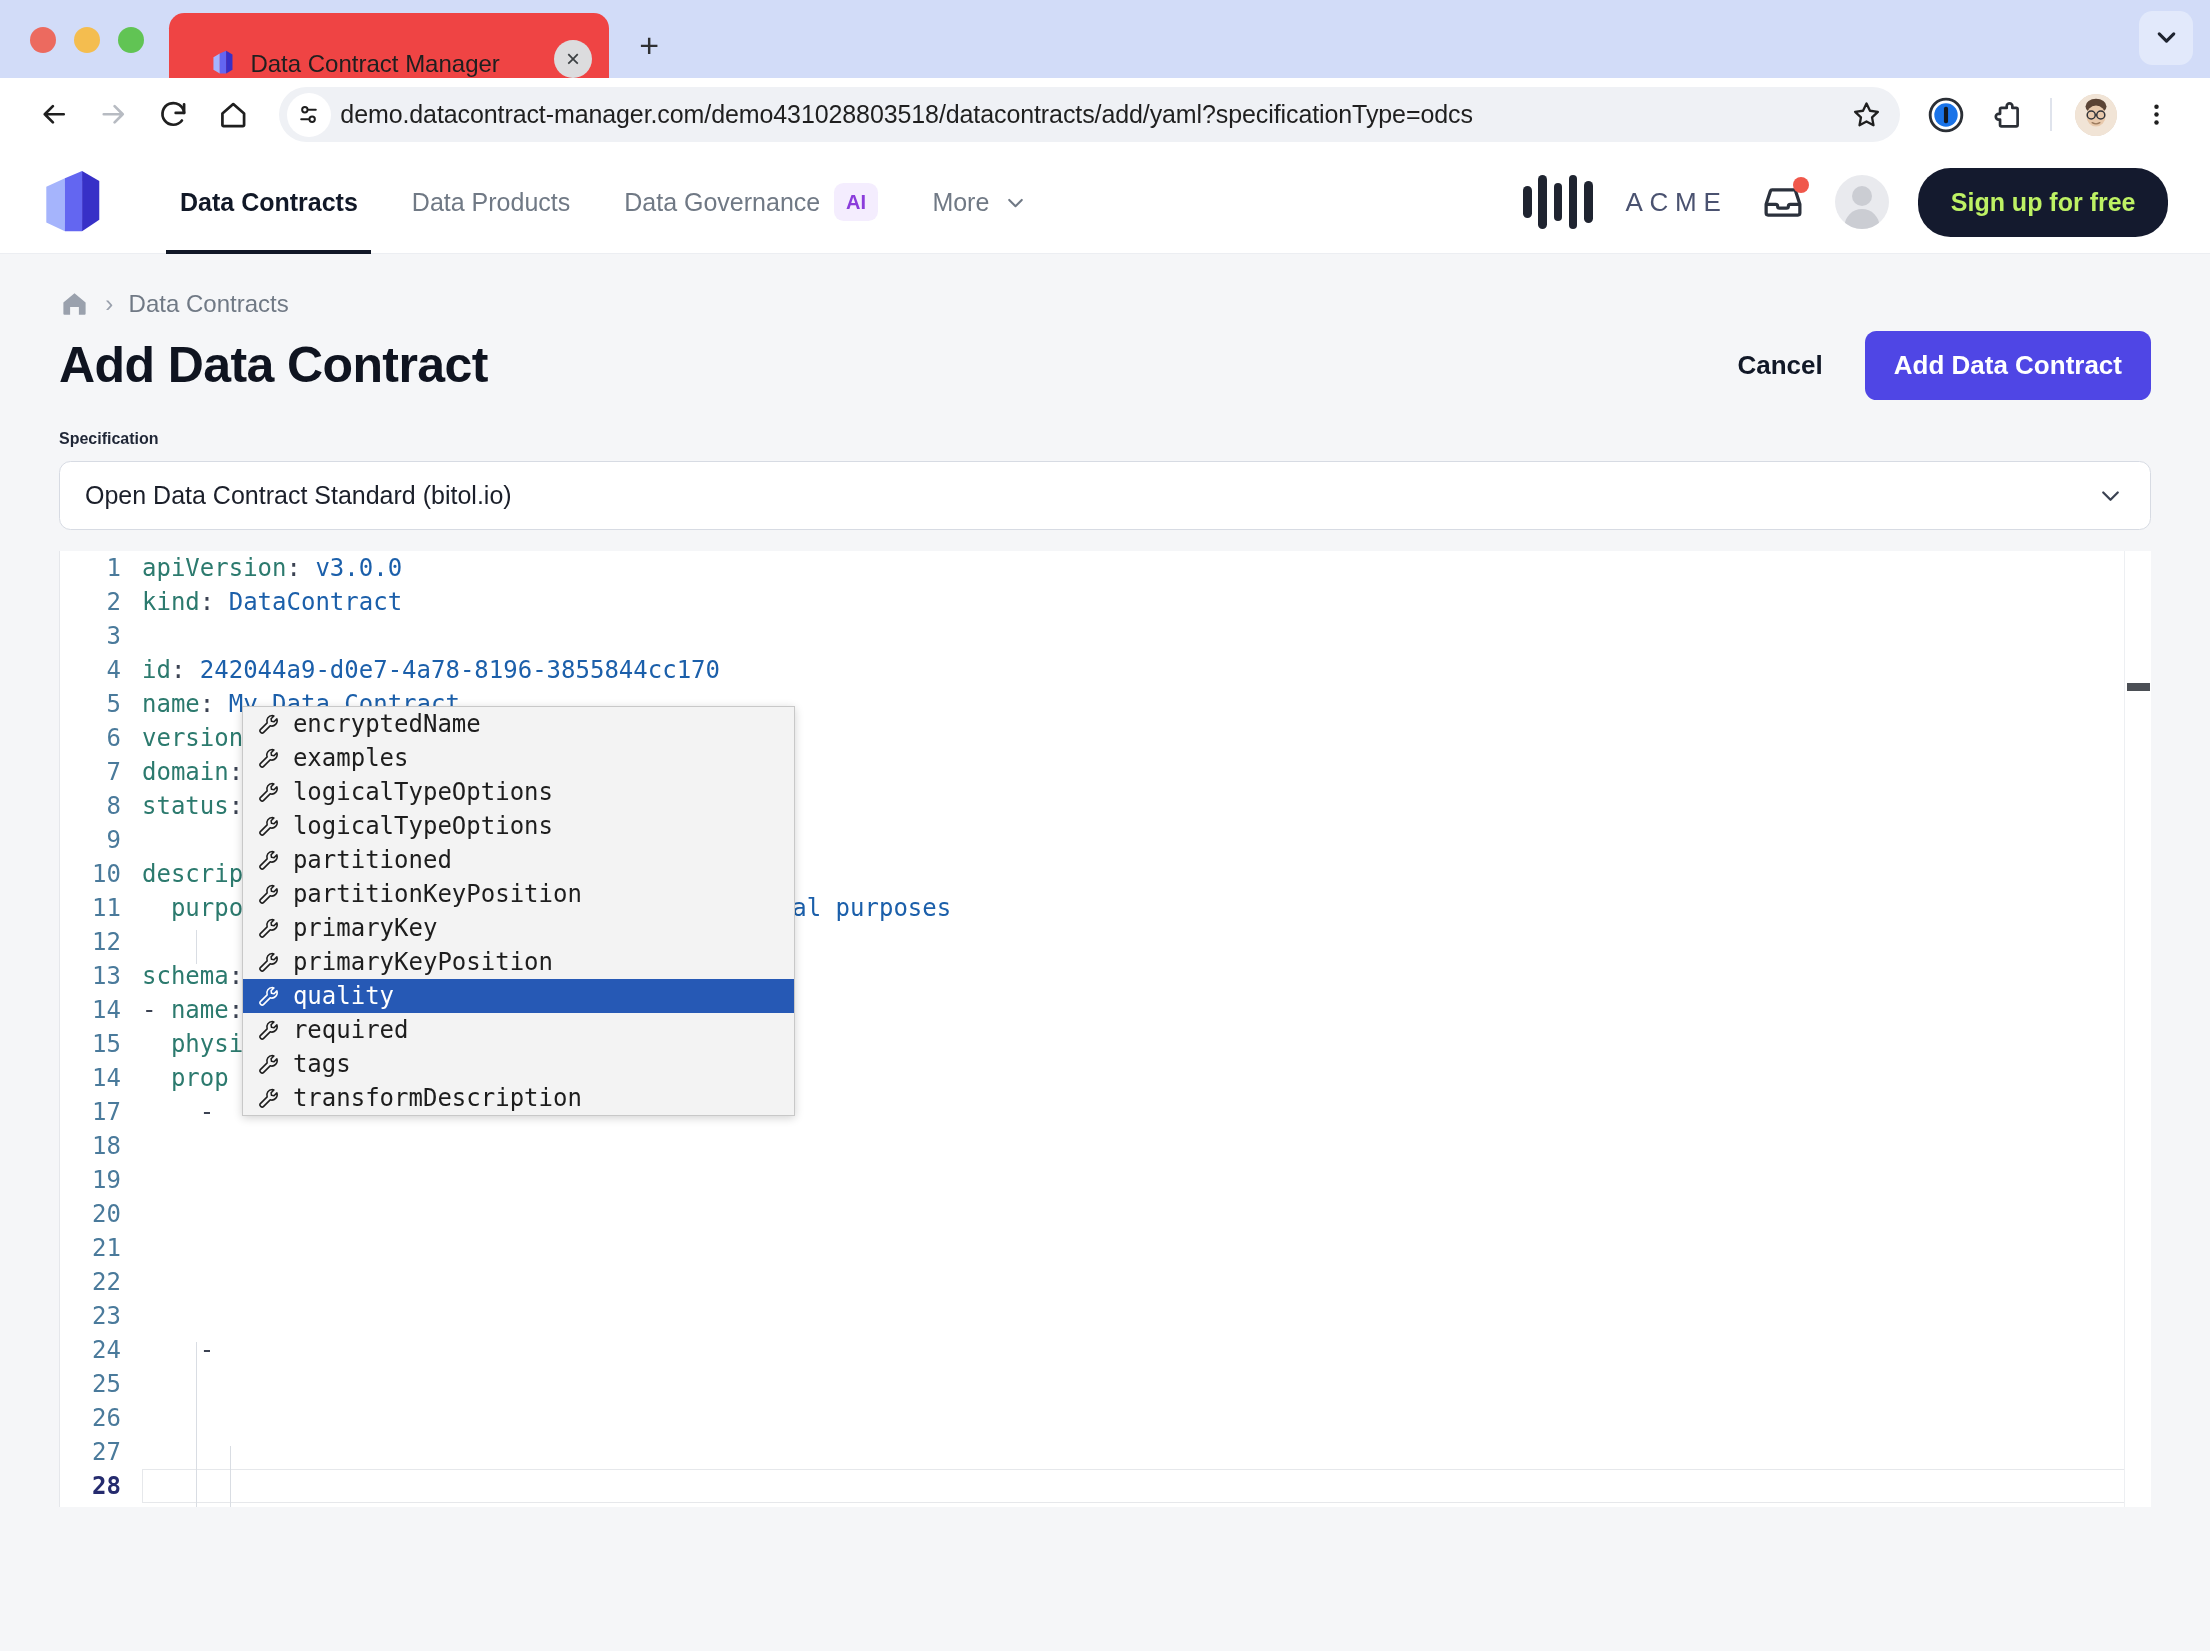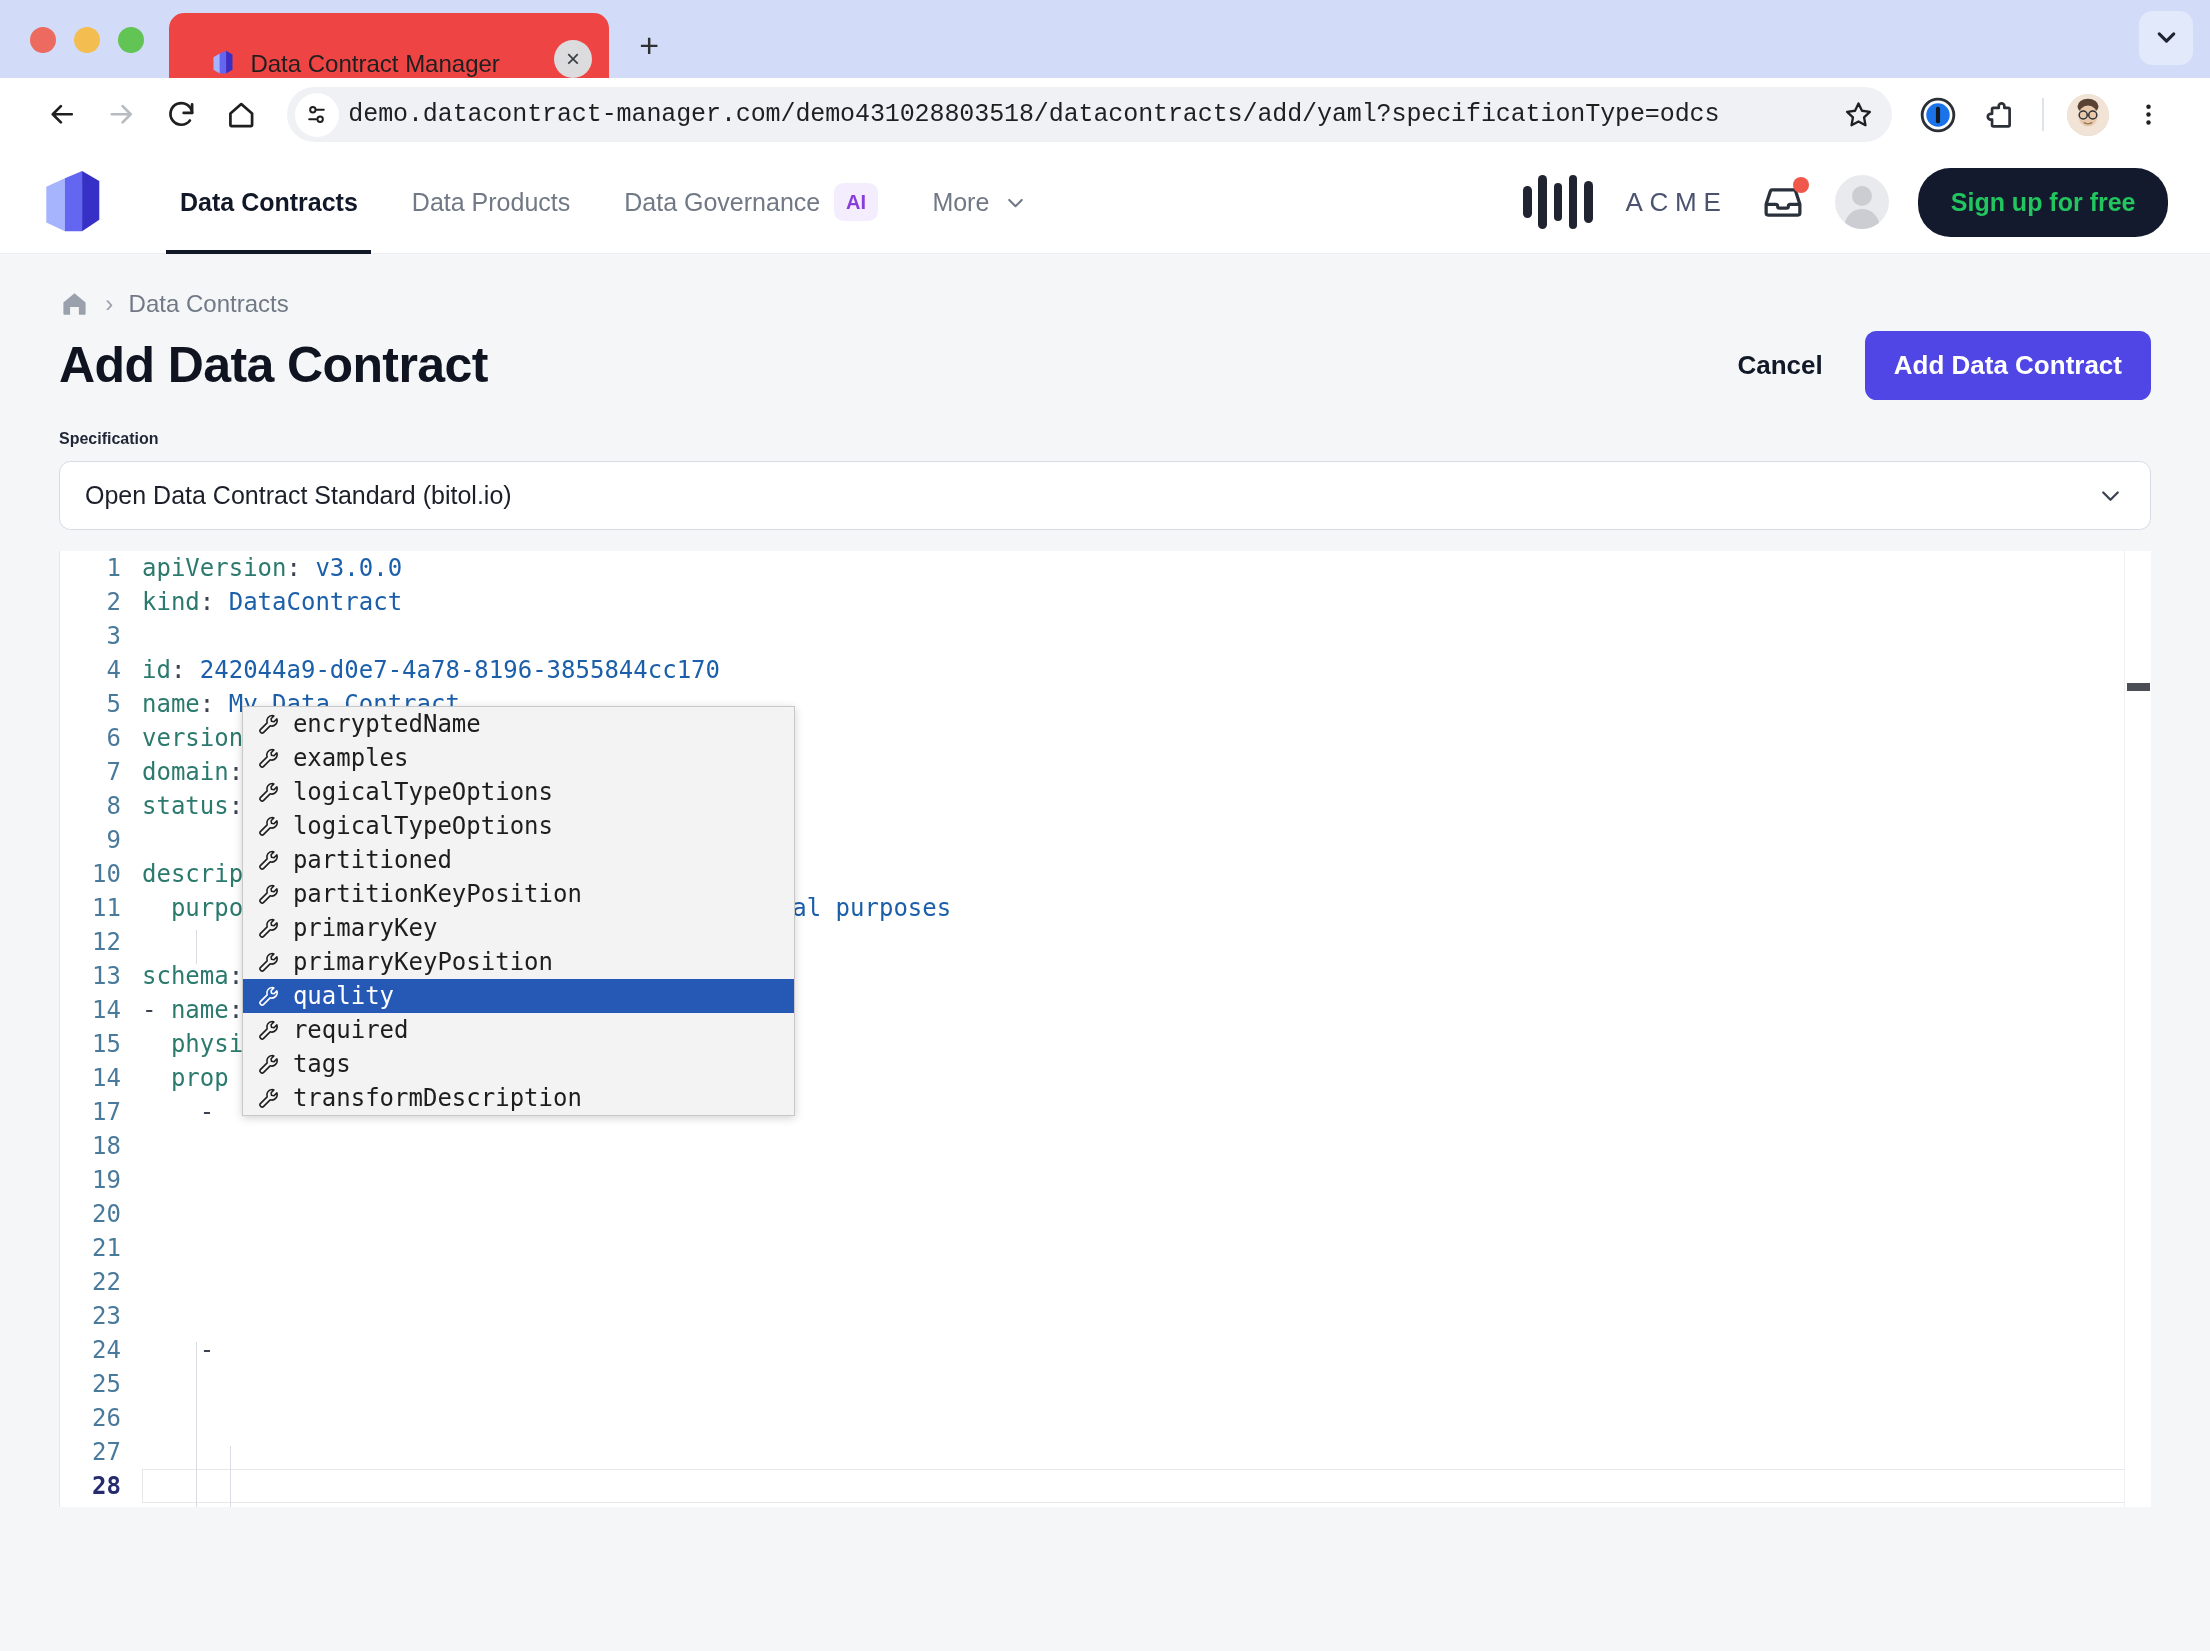--- a/index.html
+++ b/index.html
@@ -43,21 +43,21 @@
     font-size: 34px; color: #2f3033; font-weight: 300;
   }
   .tabstrip-right {
     position: absolute; right: 17px; bottom: 13.4px;
     width: 54px; height: 54px; border-radius: 13.4px; background: #e2e9fb;
     display: flex; align-items: center; justify-content: center;
   }
 
   .toolbar {
     height: 73px; background: #fff; display: flex; align-items: center;
-    padding: 0 35px; gap: 5.7px; flex-shrink: 0; font-family: Liberation Mono, monospace;
+    padding: 0 27px; gap: 5.7px; flex-shrink: 0;
   }
   .tb-btn {
     width: 54px; height: 54px; display: flex; align-items: center;
     justify-content: center; border-radius: 50%; flex-shrink: 0;
   }
   .omnibox {
     flex: 1; height: 55px; background: #eff1f5; border-radius: 28px;
     display: flex; align-items: center; padding: 0 9.6px 0 7.6px;
     margin: 0 13.4px; gap: 9.6px; min-width: 0;
   }
@@ -120,21 +120,21 @@
   }
   .user-avatar::before {
     content: ''; position: absolute; top: 10.5px; left: 50%; transform: translateX(-50%);
     width: 20px; height: 20px; border-radius: 50%; background: #cbcdd3;
   }
   .user-avatar::after {
     content: ''; position: absolute; bottom: -8.6px; left: 50%; transform: translateX(-50%);
     width: 35px; height: 29px; border-radius: 18px 18px 0 0; background: #cbcdd3;
   }
   .signup-btn {
-    background: #141a2e; color: #22c55e; font-size: 25px; font-weight: 700;
+    background: #141a2e; color: #bef264; font-size: 25px; font-weight: 700;
     padding: 20px 32.5px; border-radius: 32.5px; white-space: nowrap;
   }
 
   .content { flex: 1; background: #f5f6f8; padding: 0 59px; overflow: hidden; }
 
   .breadcrumb { display: flex; align-items: center; gap: 15.3px; padding: 34px 0 11.5px; }
   .bc-sep { font-size: 24px; color: #9aa1ad; }
   .bc-link { font-size: 24px; color: #707985; }
 
   .page-head { display: flex; align-items: center; justify-content: space-between; padding-bottom: 21px; }

